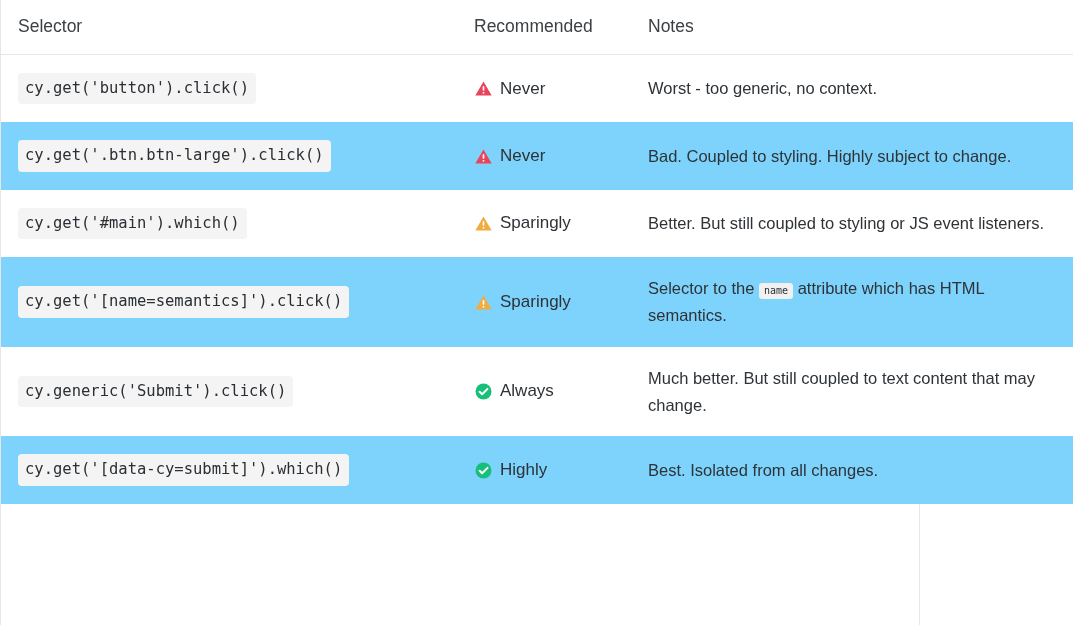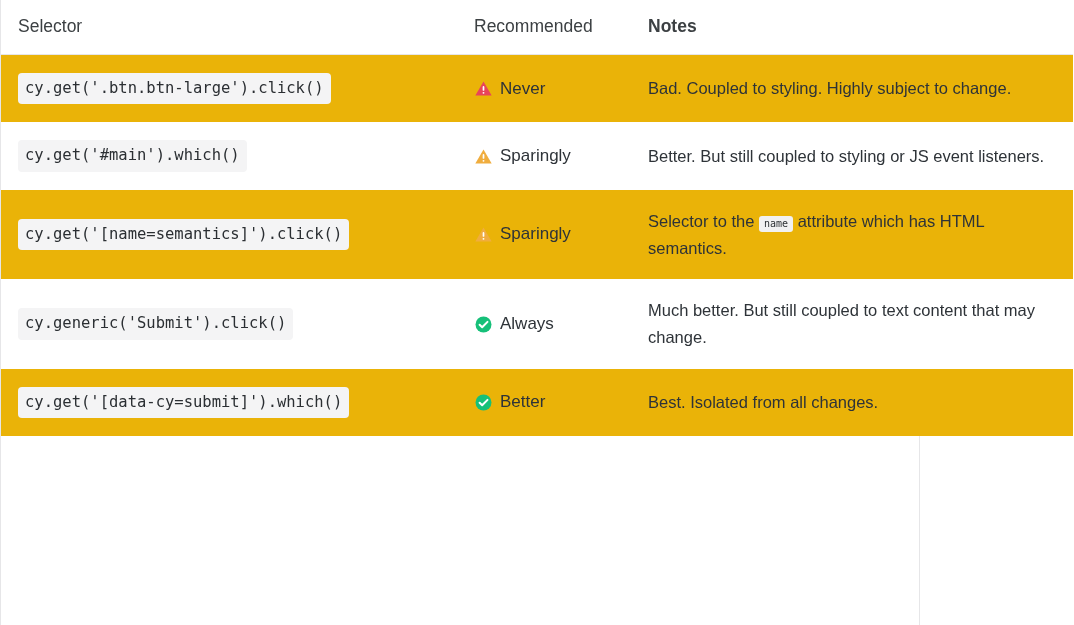--- a/index.html
+++ b/index.html
@@ -42,24 +42,24 @@
     font-size: 17.5px;
     color: #3c4043;
     padding: 16px 0 17px 0;
     border-bottom: 1px solid #e6e6e8;
     background: #ffffff;
     vertical-align: middle;
     line-height: 1.2;
   }
   thead th.th-selector    { padding-left: 17px; }
   thead th.th-recommended { padding-left: 13px; }
-  thead th.th-notes       { padding-left: 11px; font-weight: bold; }
+  thead th.th-notes       { padding-left: 11px; }
 
   tbody tr { background: #ffffff; }
-  tbody tr.alt { background: #eab308; }
+  tbody tr.alt { background: #7dd3fc; }
 
   tbody td {
     vertical-align: middle;
     padding-top: 18px;
     padding-bottom: 18px;
     font-size: 16.5px;
     line-height: 1.62;
     color: #2e3338;
   }
 
@@ -126,20 +126,38 @@
       <col class="col-notes">
     </colgroup>
     <thead>
       <tr>
         <th class="th-selector">Selector</th>
         <th class="th-recommended">Recommended</th>
         <th class="th-notes">Notes</th>
       </tr>
     </thead>
     <tbody id="table-body">
+        <tr>
+          <td class="cell-selector"><code class="code-chip">cy.get('button').click()</code></td>
+          <td class="cell-recommended">
+            <div class="rec-wrap">
+              <span class="rec-icon">
+                <svg width="19" height="19" viewBox="0 0 20 20">
+                  <path d="M10 2.6 L18.6 17.4 L1.4 17.4 Z" fill="#e8455a"></path>
+                  <rect x="9.1" y="7.4" width="1.8" height="5.0" rx="0.9" fill="#ffffff"></rect>
+                  <circle cx="10" cy="14.6" r="1.0" fill="#ffffff"></circle>
+                </svg>
+              </span>
+              <span class="rec-label">Never</span>
+            </div>
+          </td>
+          <td class="cell-notes">
+            <span class="notes-text"><span>Worst - too generic, no context.</span></span>
+          </td>
+        </tr>
         <tr class="alt">
           <td class="cell-selector"><code class="code-chip">cy.get('.btn.btn-large').click()</code></td>
           <td class="cell-recommended">
             <div class="rec-wrap">
               <span class="rec-icon">
                 <svg width="19" height="19" viewBox="0 0 20 20">
                   <path d="M10 2.6 L18.6 17.4 L1.4 17.4 Z" fill="#e8455a"></path>
                   <rect x="9.1" y="7.4" width="1.8" height="5.0" rx="0.9" fill="#ffffff"></rect>
                   <circle cx="10" cy="14.6" r="1.0" fill="#ffffff"></circle>
                 </svg>
@@ -207,21 +225,21 @@
         <tr class="alt">
           <td class="cell-selector"><code class="code-chip">cy.get('[data-cy=submit]').which()</code></td>
           <td class="cell-recommended">
             <div class="rec-wrap">
               <span class="rec-icon">
                 <svg width="19" height="19" viewBox="0 0 20 20">
                   <circle cx="10" cy="10" r="8.4" fill="#16c079"></circle>
                   <path d="M5.9 10.2 L8.6 12.9 L14.2 7.2" stroke="#ffffff" stroke-width="2.1" stroke-linecap="round" stroke-linejoin="round" fill="none"></path>
                 </svg>
               </span>
-              <span class="rec-label">Better</span>
+              <span class="rec-label">Highly</span>
             </div>
           </td>
           <td class="cell-notes">
             <span class="notes-text"><span>Best. Isolated from all changes.</span></span>
           </td>
         </tr>
       </tbody>
   </table>
 </div>
 

